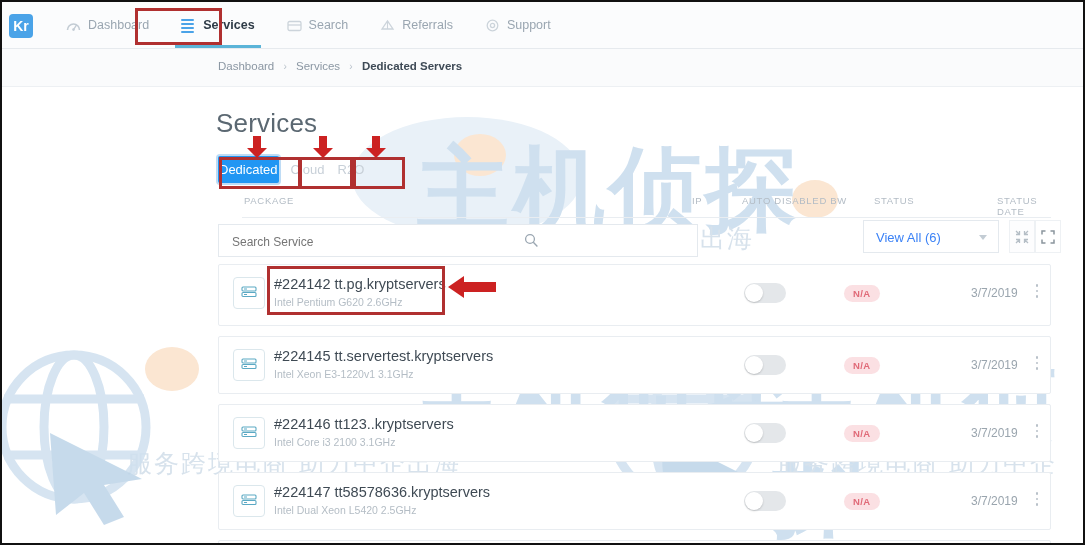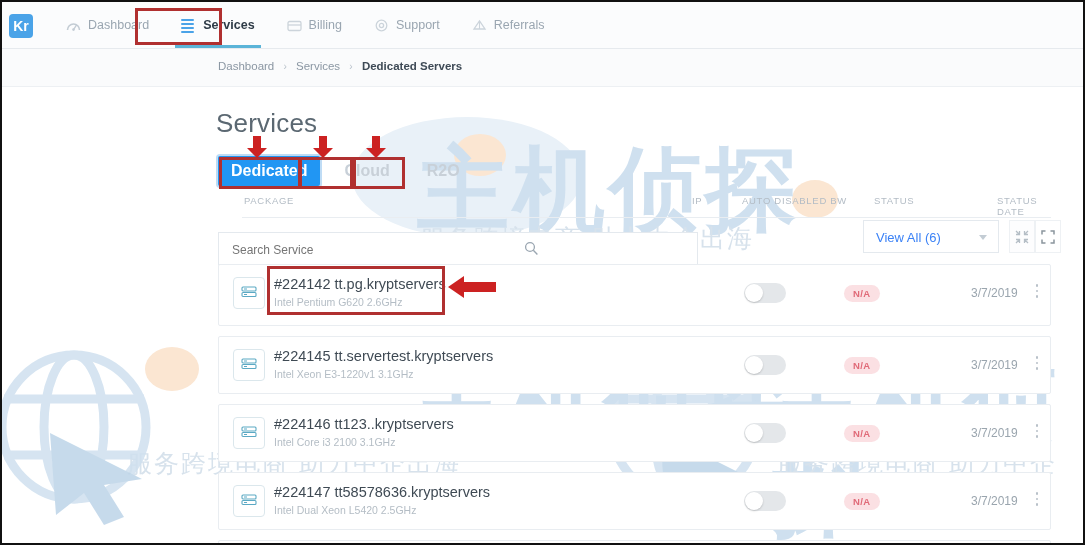--- a/index.html
+++ b/index.html
@@ -98,22 +98,22 @@
   
   .main{position:absolute;left:0;top:84px;right:0;bottom:0;z-index:10;}
   .h1{
     position:absolute;left:214px;top:22px;font-size:26px;color:#5b6872;
     font-weight:400;letter-spacing:.2px;
   }
 
   
   .tabs{position:absolute;left:216px;top:70px;display:flex;gap:11px;align-items:flex-start;}
   .tab{
-    font-size:16px;padding:6px 13px;border-radius:2px;cursor:pointer;
-    color:#c8d0d8;background:transparent;font-weight:700;white-space:nowrap;
+    font-size:13px;padding:6px 1px;border-radius:2px;cursor:pointer;
+    color:#c8d0d8;background:transparent;font-weight:400;white-space:nowrap;
   }
   .tab.active{background:#2196f3;color:#ffffff;box-shadow:0 0 0 2px #bfdcf5;}
 
   
   .ann-box{position:absolute;border:2px solid #a33;z-index:40;pointer-events:none;}
   .ann-box.thick{border-width:3px;border-color:#b03030;}
   .arrow-down{position:absolute;z-index:41;pointer-events:none;}
   .arrow-left{position:absolute;z-index:41;pointer-events:none;}
 
   
@@ -125,21 +125,21 @@
   .th{position:absolute;top:4px;font-size:9.5px;color:#b3bcc5;letter-spacing:.7px;font-weight:400;}
   .th-package{left:2px;}
   .th-ip{left:450px;}
   .th-bw{left:500px;}
   .th-status{left:632px;}
   .th-renewal{left:755px;}
 
   
   .toolbar{position:absolute;left:216px;right:32px;top:134px;height:34px;}
   .search{
-    position:absolute;left:0;top:12px;width:480px;height:33px;
+    position:absolute;left:0;top:4px;width:480px;height:33px;
     border:1px solid #e4e9ee;background:#fff;box-sizing:border-box;
   }
   .search input{
     position:absolute;left:11px;top:0;width:300px;height:31px;border:0;outline:0;
     font-size:12px;color:#9aa6b1;background:transparent;
     font-family:"Liberation Sans","DejaVu Sans",sans-serif;
   }
   .search .mag{position:absolute;left:305px;top:8px;}
   .viewall{
     position:absolute;left:645px;top:0;width:136px;height:33px;
@@ -259,41 +259,41 @@
         <span>Services</span>
       </div>
 
       <div class="navitem">
         <span class="nav-ico">
           <svg width="15" height="13" viewBox="0 0 15 13">
             <rect x="1" y="2.5" width="13" height="9" rx="1.5" fill="none" stroke="#ccd4db" stroke-width="1.3"></rect>
             <path d="M1 6 H14" stroke="#ccd4db" stroke-width="1.3"></path>
           </svg>
         </span>
-        <span>Billing</span>
+        <span>Search</span>
+      </div>
+
+      <div class="navitem">
+        <span class="nav-ico">
+          <svg width="15" height="13" viewBox="0 0 15 13">
+            <path d="M2 10 L7.5 2 L13 10 Z" fill="none" stroke="#ccd4db" stroke-width="1.3"></path>
+            <path d="M7.5 2 V10" stroke="#ccd4db" stroke-width="1.1"></path>
+          </svg>
+        </span>
+        <span>Referrals</span>
       </div>
 
       <div class="navitem">
         <span class="nav-ico">
           <svg width="15" height="13" viewBox="0 0 15 13">
             <circle cx="7.5" cy="6.5" r="5.3" fill="none" stroke="#ccd4db" stroke-width="1.3"></circle>
             <circle cx="7.5" cy="6.5" r="2.1" fill="none" stroke="#ccd4db" stroke-width="1.3"></circle>
           </svg>
         </span>
         <span>Support</span>
-      </div>
-
-      <div class="navitem">
-        <span class="nav-ico">
-          <svg width="15" height="13" viewBox="0 0 15 13">
-            <path d="M2 10 L7.5 2 L13 10 Z" fill="none" stroke="#ccd4db" stroke-width="1.3"></path>
-            <path d="M7.5 2 V10" stroke="#ccd4db" stroke-width="1.1"></path>
-          </svg>
-        </span>
-        <span>Referrals</span>
       </div>
 
     </div>
   </div>
 
   <div class="crumbbar">
     <div class="crumbs">
       <a href="#">Dashboard</a>
       <span class="sep">›</span>
       <a href="#">Services</a>

